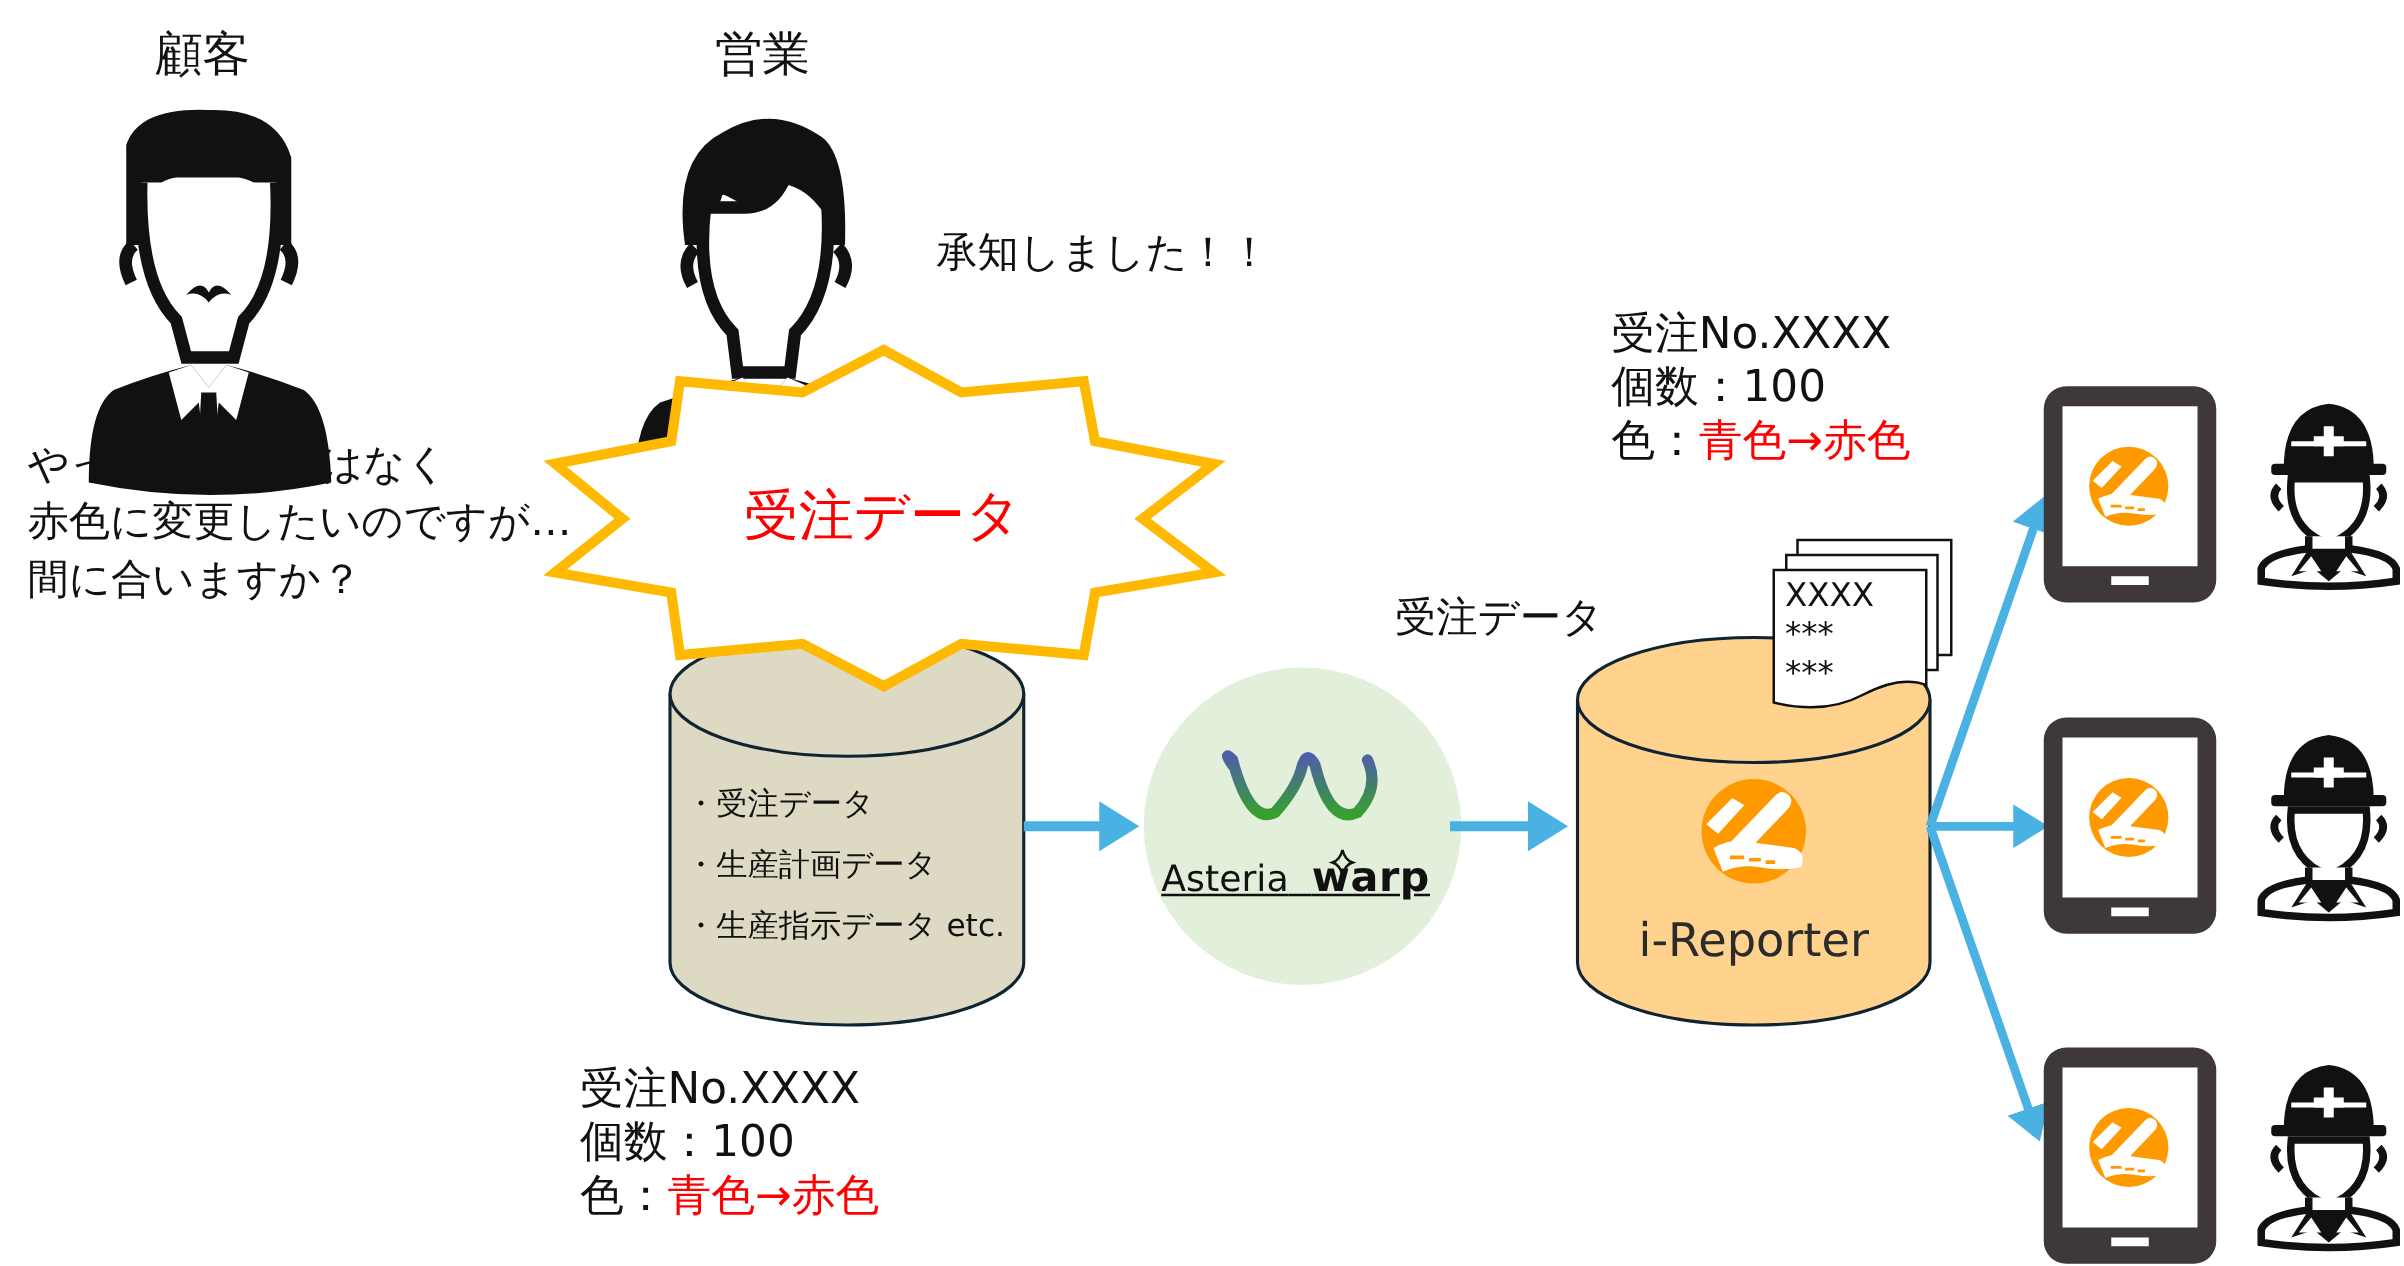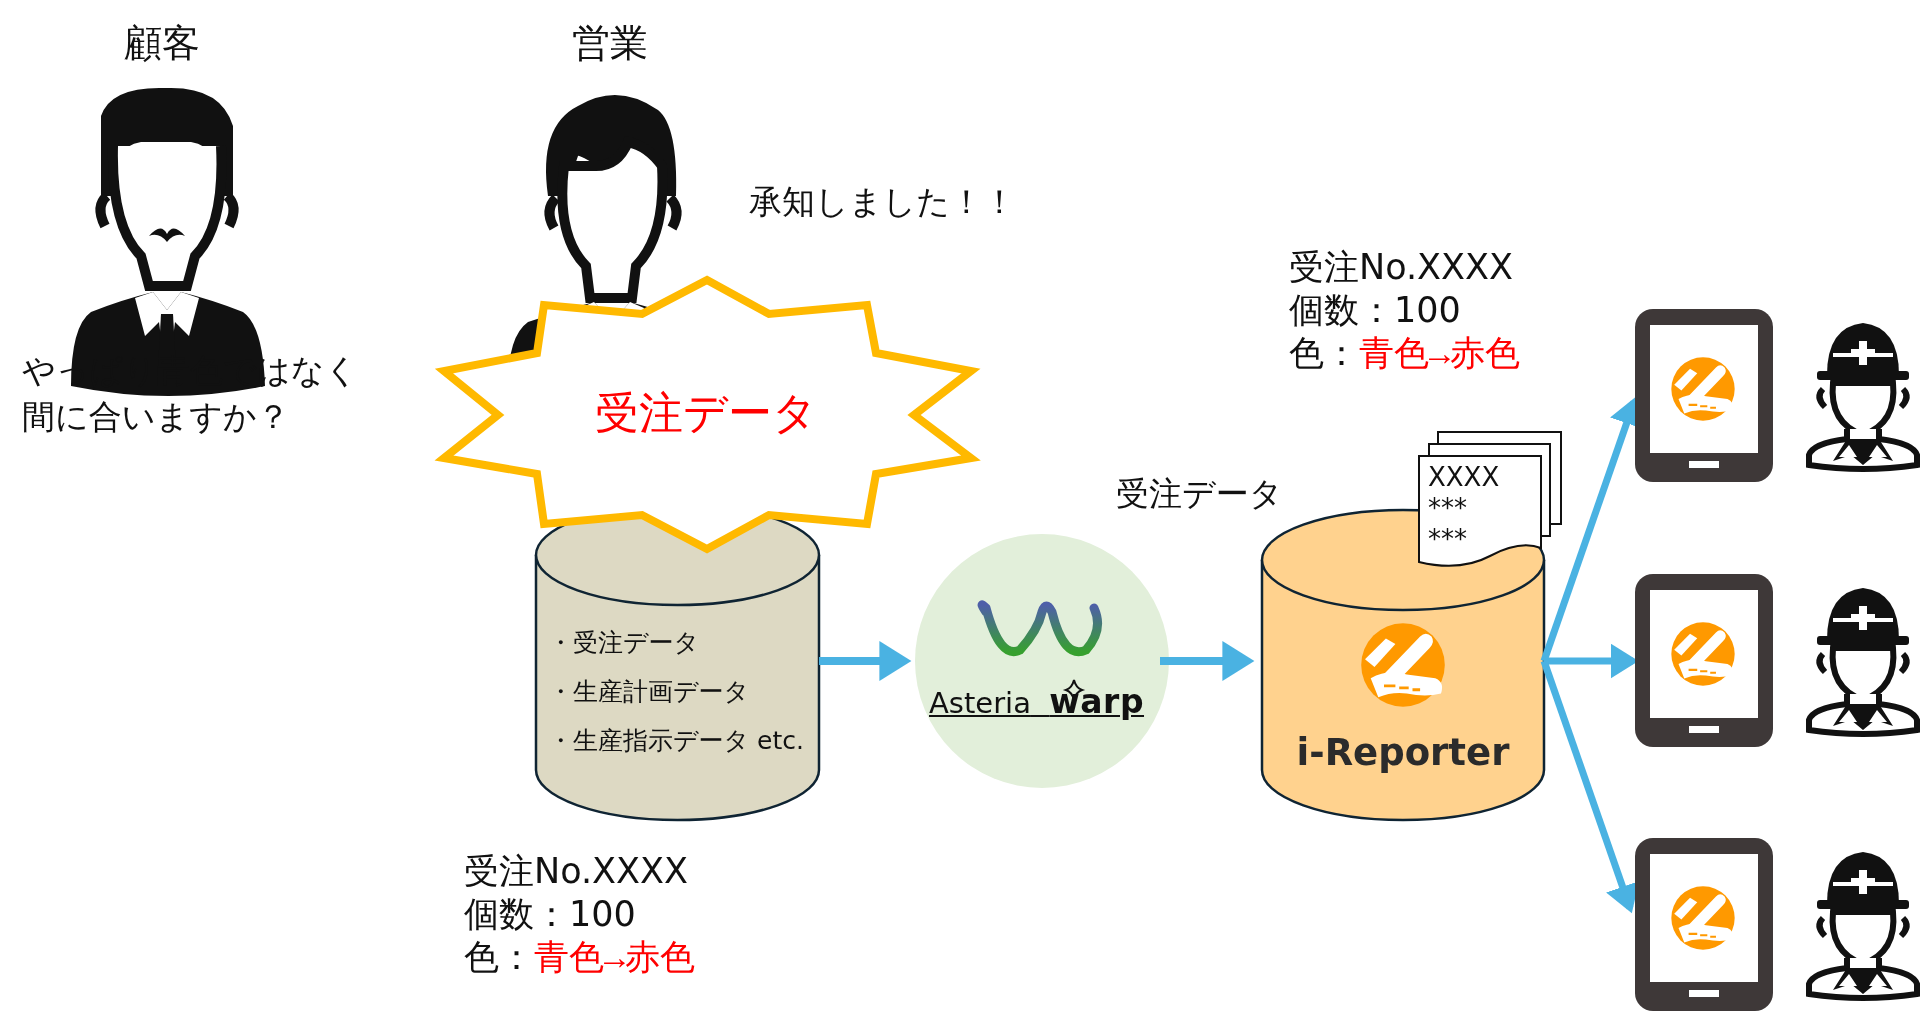--- a/index.html
+++ b/index.html
@@ -3,28 +3,28 @@
 <meta charset="utf-8">
 <style>
   html, body { margin: 0; padding: 0; background: #ffffff; }
   body { width: 1923px; height: 1013px; position: relative; overflow: hidden;
          font-family: "DejaVu Sans", "Liberation Sans", sans-serif; color: #111; }
   .abs { position: absolute; }
   .label { font-size: 36px; line-height: 1; white-space: nowrap; color: #111; }
   .title { font-size: 38px; }
   .txt-lines { font-size: 33px; line-height: 46px; white-space: nowrap; }
   .info { font-size: 35px; line-height: 43px; white-space: nowrap; }
-  .red { color: #ff0000; font-family: Liberation Mono, monospace; }
+  .red { color: #ff0000; }
   .burst-text { font-size: 44px; color: #ff0000; white-space: nowrap; transform: translate(-50%, -50%); }
   .db-list { font-size: 25px; line-height: 49px; white-space: nowrap; color: #111; }
   .doc-text { font-size: 26px; line-height: 31px; white-space: nowrap; color: #111; font-family: "DejaVu Sans", sans-serif; }
   svg { position: absolute; left: 0; top: 0; overflow: visible; }
   .warp-text { font-size: 29px; white-space: nowrap; color: #111; }
   .warp-text b { font-weight: 900; font-size: 33px; letter-spacing: 0.5px; }
-  .ir-text { font-size: 37px; font-weight: 700; color: #2b2b2b; white-space: nowrap; transform: translateX(-50%); }
+  .ir-text { font-size: 37px; font-weight: 400; color: #2b2b2b; white-space: nowrap; transform: translateX(-50%); }
 </style>
 </head>
 <body>
 
 <svg width="1923" height="1013" viewBox="0 0 1923 1013">
   <defs>
     <marker id="ah" markerWidth="5" markerHeight="5" refX="3.2" refY="2.5" orient="auto" markerUnits="strokeWidth">
       <path d="M0,0 L4,2.5 L0,5 Z" fill="#4ab2e2"></path>
     </marker>
     <linearGradient id="warpGrad" x1="0" y1="0" x2="0" y2="1">
@@ -117,20 +117,21 @@
   <use href="#worker" x="1803" y="305"></use>
   <use href="#worker" x="1803" y="570"></use>
   <use href="#worker" x="1803" y="834"></use>
 </svg>
 
 <div class="abs label title" style="left:124px; top:24px;">顧客</div>
 <div class="abs label title" style="left:572px; top:24px;">営業</div>
 
 <div class="abs txt-lines" style="left:22px; top:348px;">
   <div>やっぱり青色ではなく</div>
+  <div>赤色に変更したいのですが…</div>
   <div>間に合いますか？</div>
 </div>
 
 <div class="abs" style="left:749px; top:180px; font-size:33px; white-space:nowrap;">承知しました！！</div>
 
 <div class="abs burst-text" style="left:706px; top:413px;">受注データ</div>
 
 <div class="abs db-list" style="left:548px; top:618px;">
   <div>・受注データ</div>
   <div>・生産計画データ</div>

